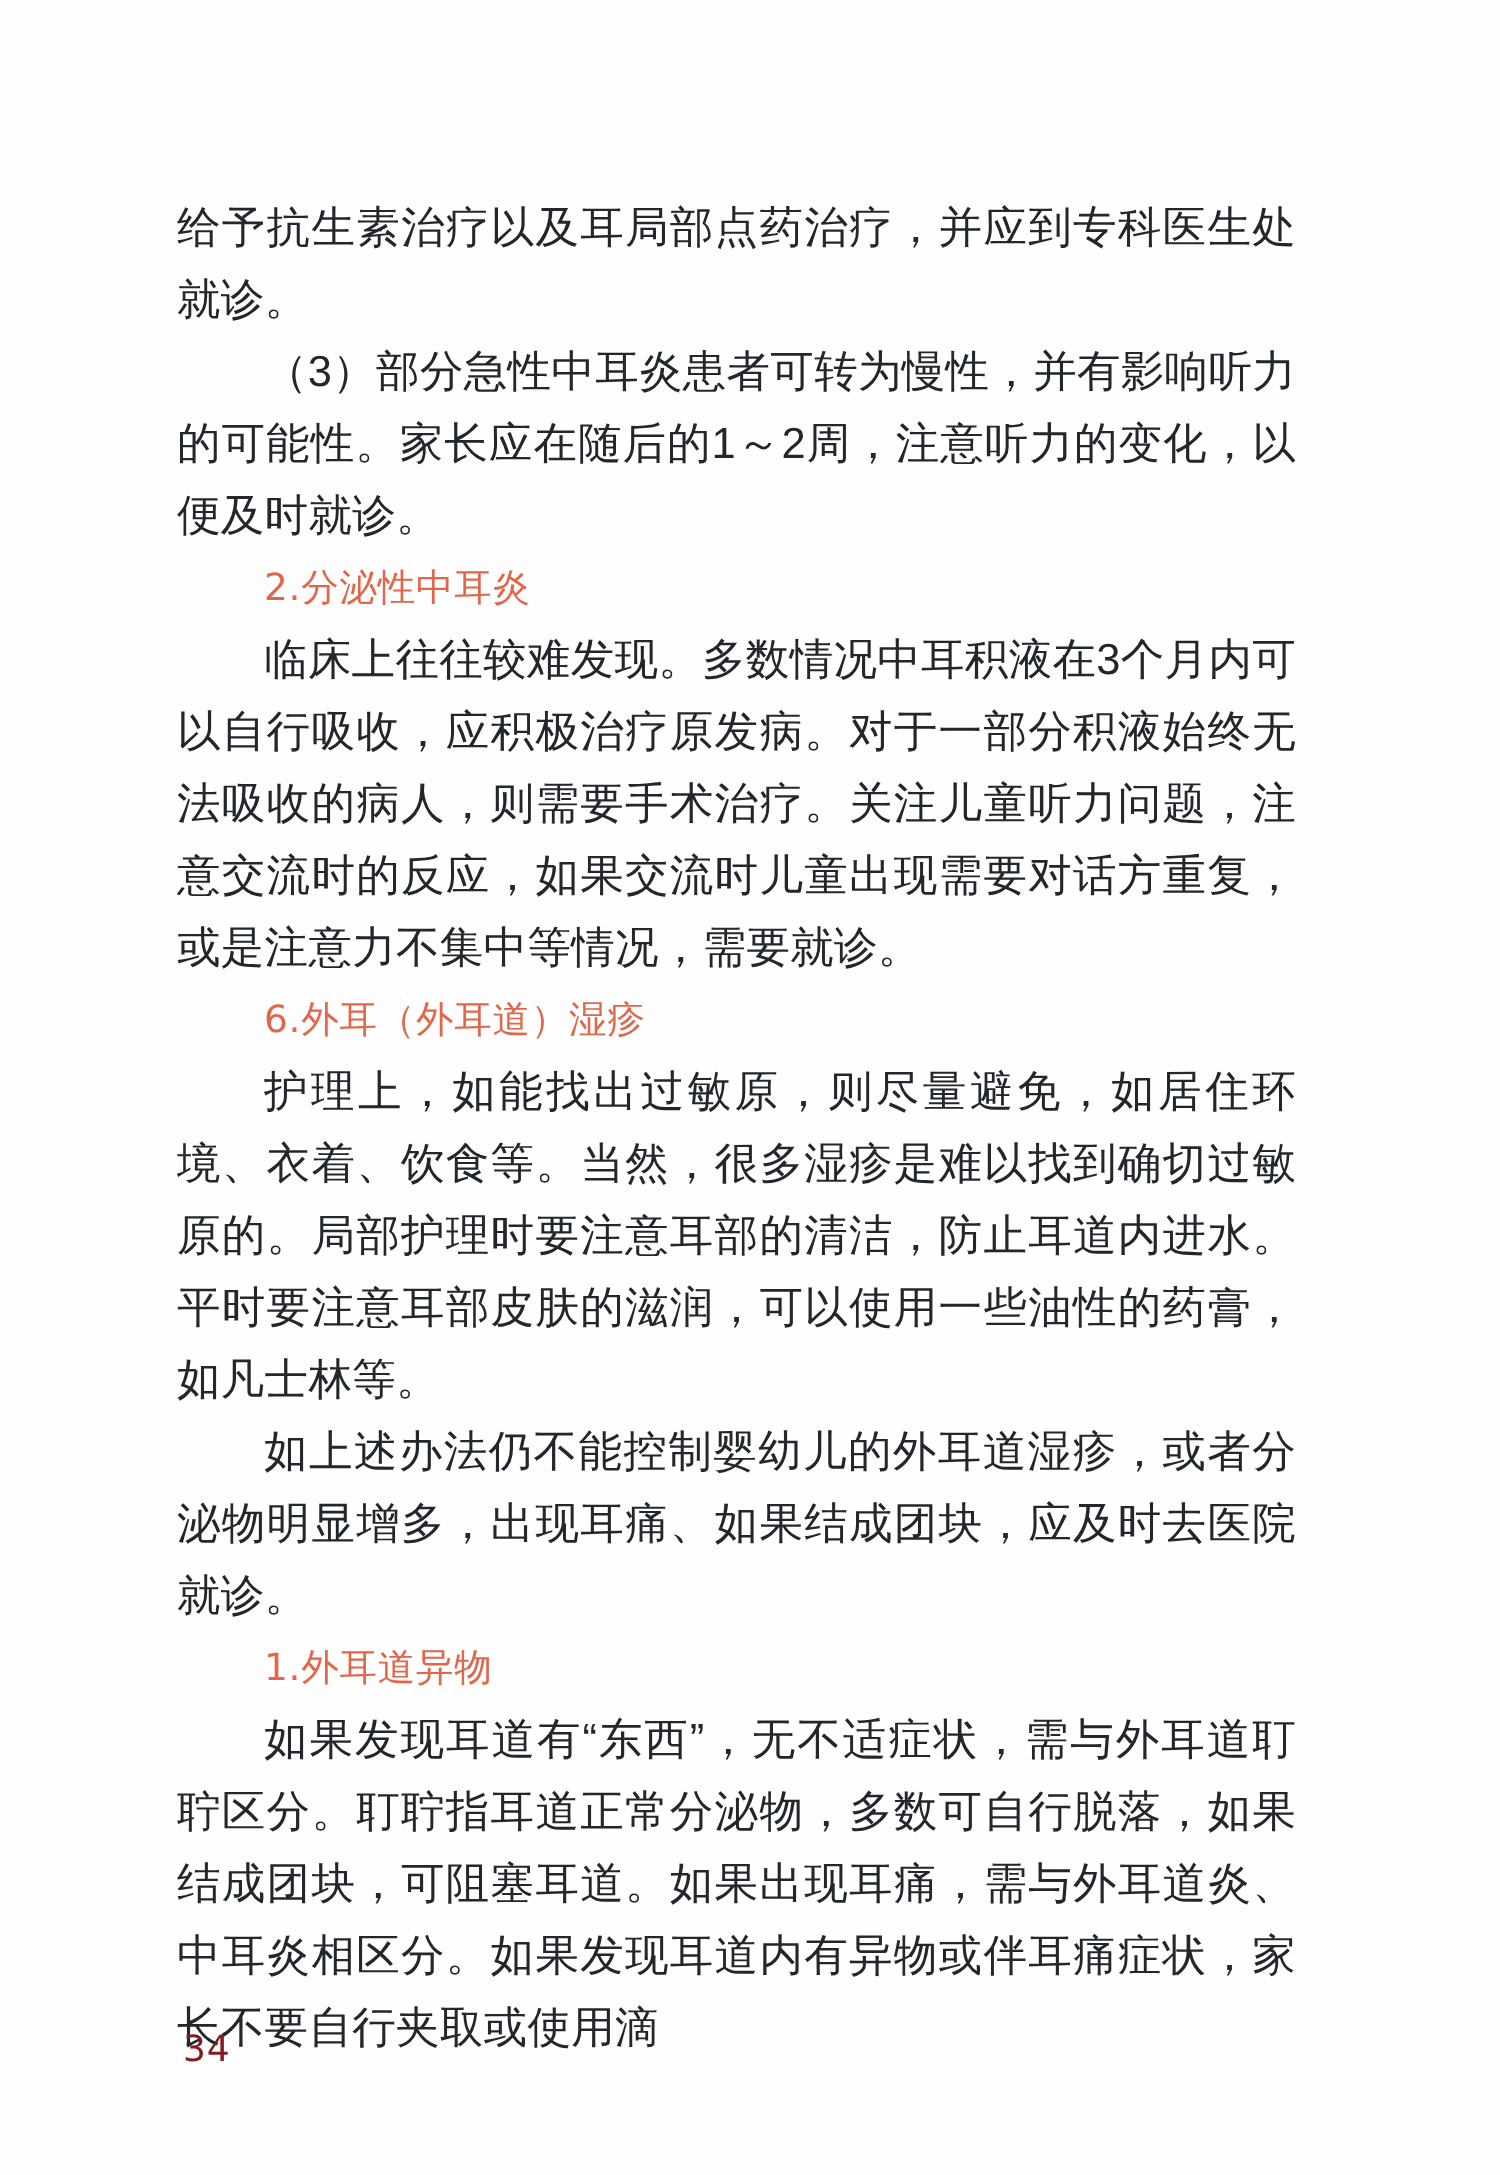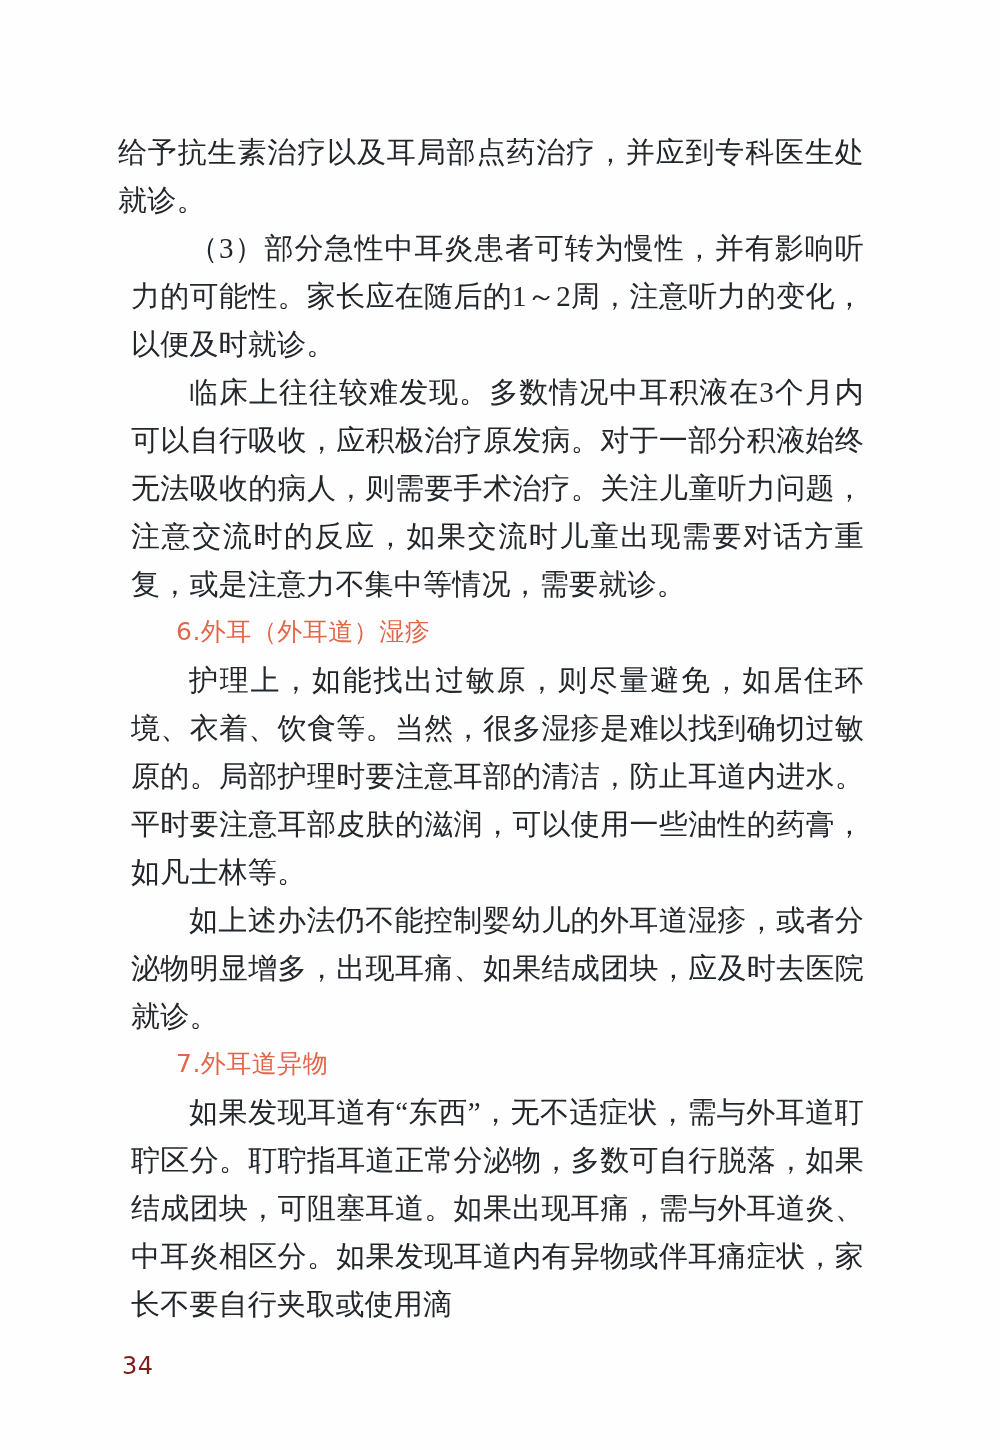--- a/index.html
+++ b/index.html
@@ -18,34 +18,33 @@
   }
 
   .content {
     position: absolute;
     left: 118px;
     top: 128px;
     width: 746px;
   }
 
   .para {
-    font-family: Liberation Serif, serif;
+    font-family: Liberation Sans, sans-serif;
     font-size: 29px;
     line-height: 48px;
     color: #23272b;
     margin: 0;
     text-align: justify;
     text-justify: inter-character;
     letter-spacing: 0.2px;
     word-break: break-all;
   }
 
   .para.indent {
     text-indent: 58px;
-    margin-left: 13px;
   }
 
   .heading {
     font-family: "DejaVu Sans", "Liberation Sans", sans-serif;
     font-size: 25px;
     line-height: 48px;
     color: #e2664a;
     margin: 0;
     padding-left: 58px;
     letter-spacing: 0.5px;
@@ -67,31 +66,32 @@
 <body>
 
 <div class="page">
 
   <div class="content">
 
     <p class="para">给予抗生素治疗以及耳局部点药治疗，并应到专科医生处就诊。</p>
 
     <p class="para indent">（3）部分急性中耳炎患者可转为慢性，并有影响听力的可能性。家长应在随后的1～2周，注意听力的变化，以便及时就诊。</p>
 
+    <h2 class="heading">2.分泌性中耳炎</h2>
 
     <p class="para indent">临床上往往较难发现。多数情况中耳积液在3个月内可以自行吸收，应积极治疗原发病。对于一部分积液始终无法吸收的病人，则需要手术治疗。关注儿童听力问题，注意交流时的反应，如果交流时儿童出现需要对话方重复，或是注意力不集中等情况，需要就诊。</p>
 
     <h2 class="heading">6.外耳（外耳道）湿疹</h2>
 
 
     <p class="para indent">护理上，如能找出过敏原，则尽量避免，如居住环境、衣着、饮食等。当然，很多湿疹是难以找到确切过敏原的。局部护理时要注意耳部的清洁，防止耳道内进水。平时要注意耳部皮肤的滋润，可以使用一些油性的药膏，如凡士林等。</p>
 
     <p class="para indent">如上述办法仍不能控制婴幼儿的外耳道湿疹，或者分泌物明显增多，出现耳痛、如果结成团块，应及时去医院就诊。</p>
 
-    <h2 class="heading">7.外耳道异物</h2>
+    <h2 class="heading">1.外耳道异物</h2>
 
     <p class="para indent">如果发现耳道有“东西”，无不适症状，需与外耳道耵聍区分。耵聍指耳道正常分泌物，多数可自行脱落，如果结成团块，可阻塞耳道。如果出现耳痛，需与外耳道炎、中耳炎相区分。如果发现耳道内有异物或伴耳痛症状，家长不要自行夹取或使用滴</p>
 
   </div>
 
   <div class="page-number">34</div>
 
 </div>
 
 </body></html>

